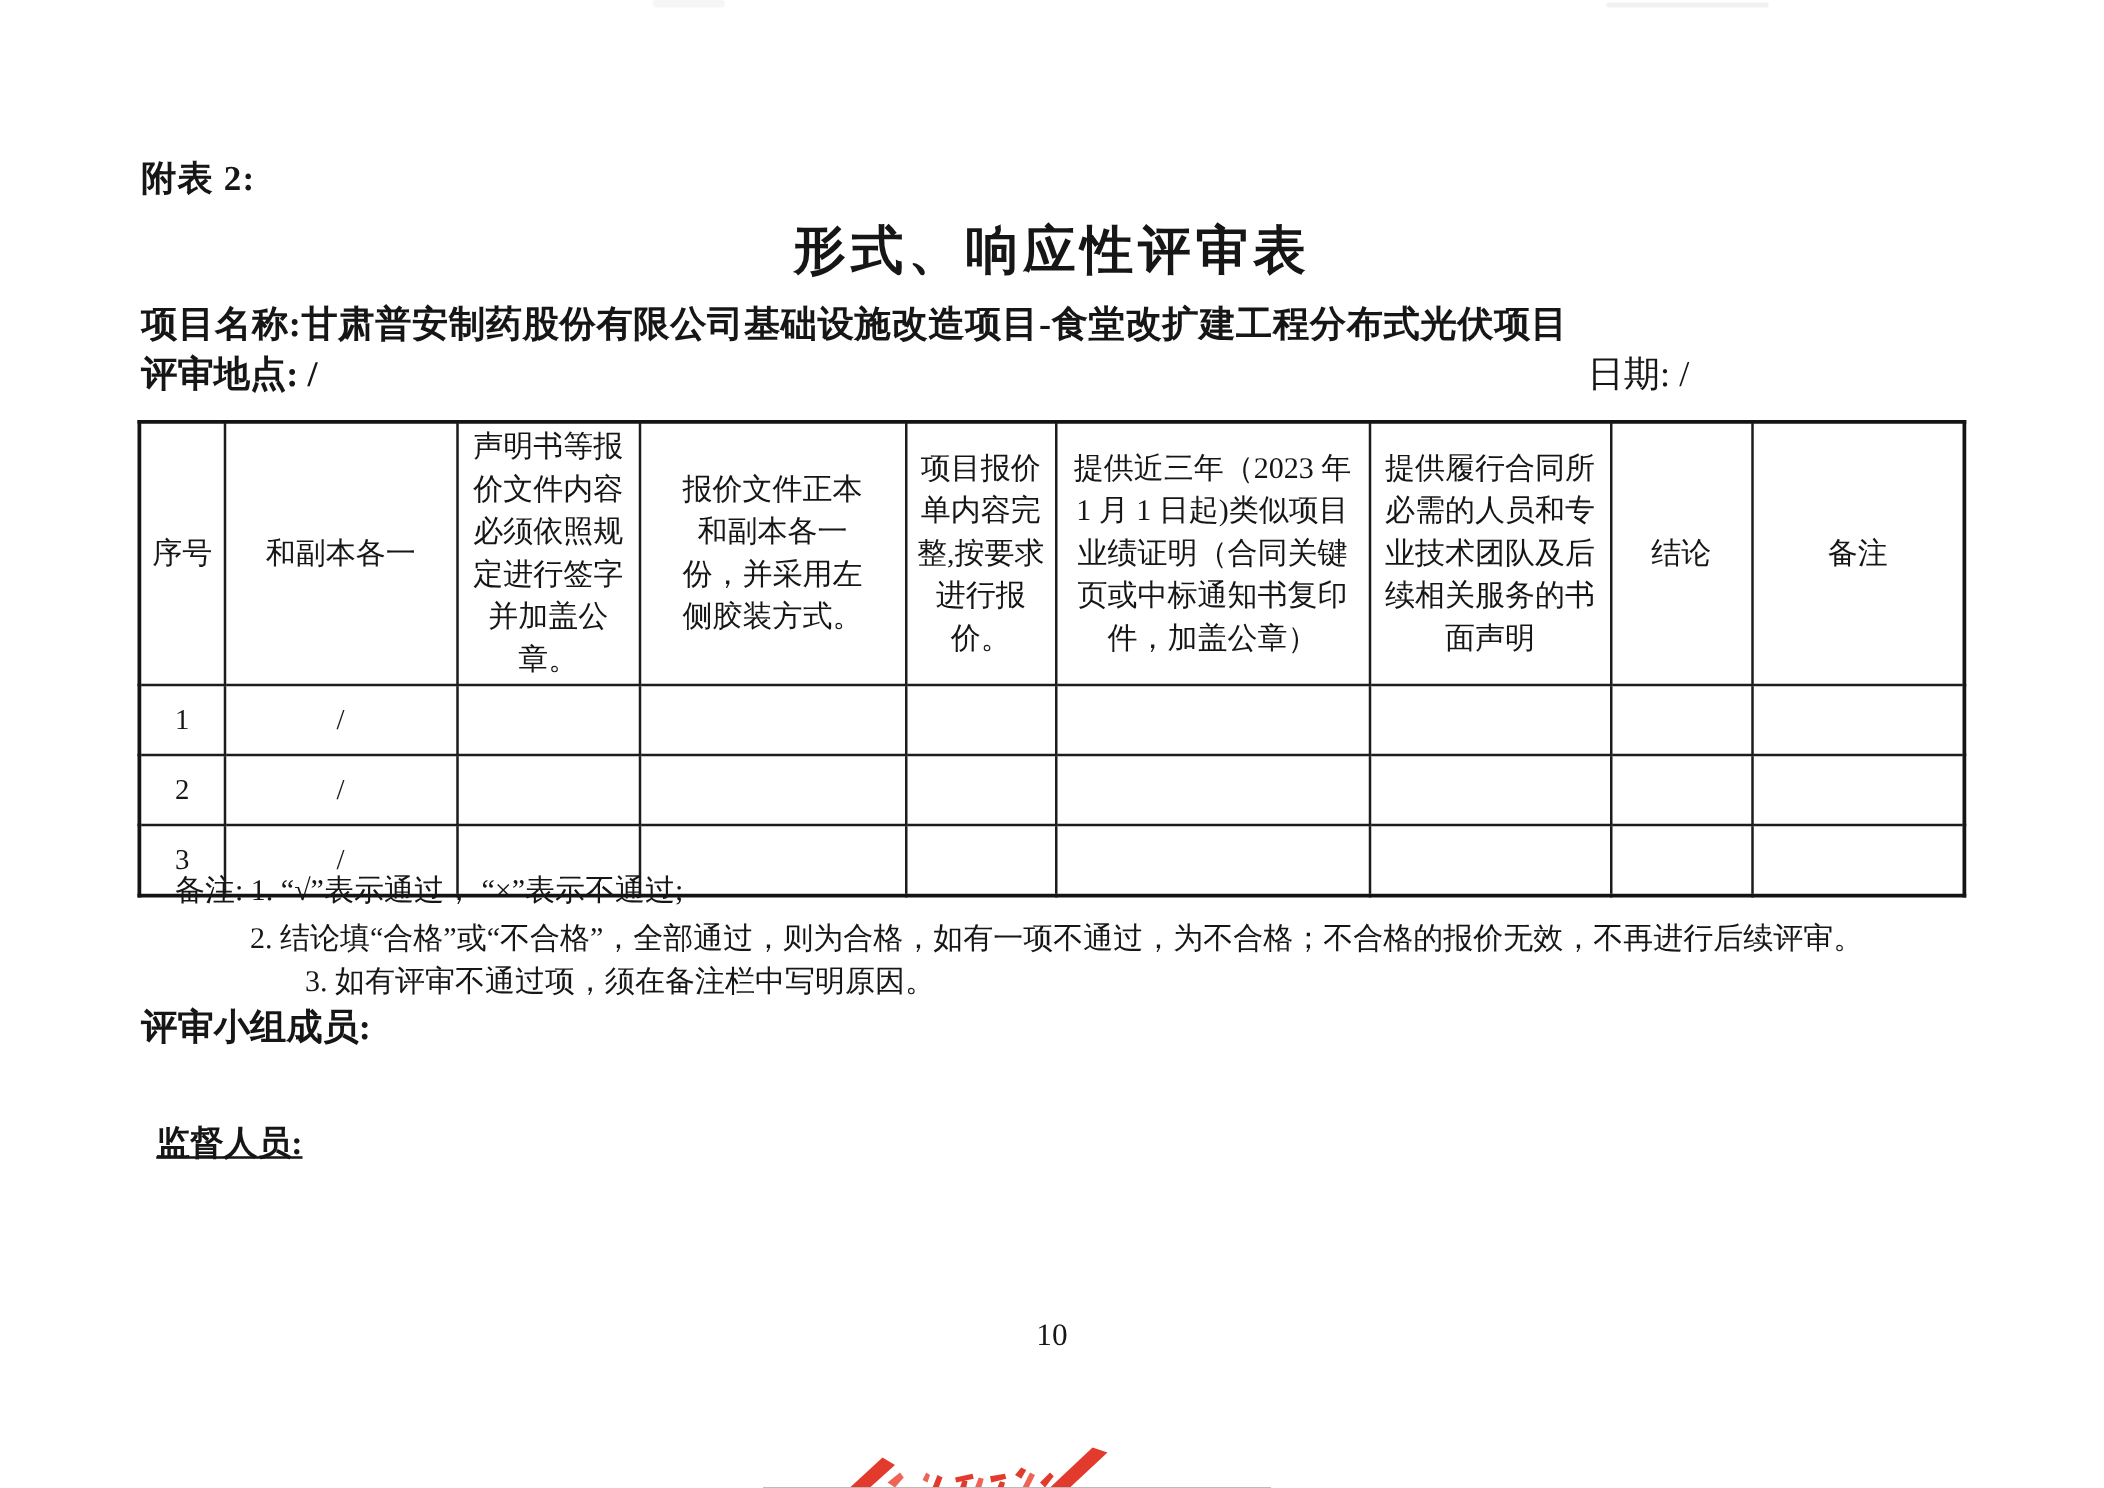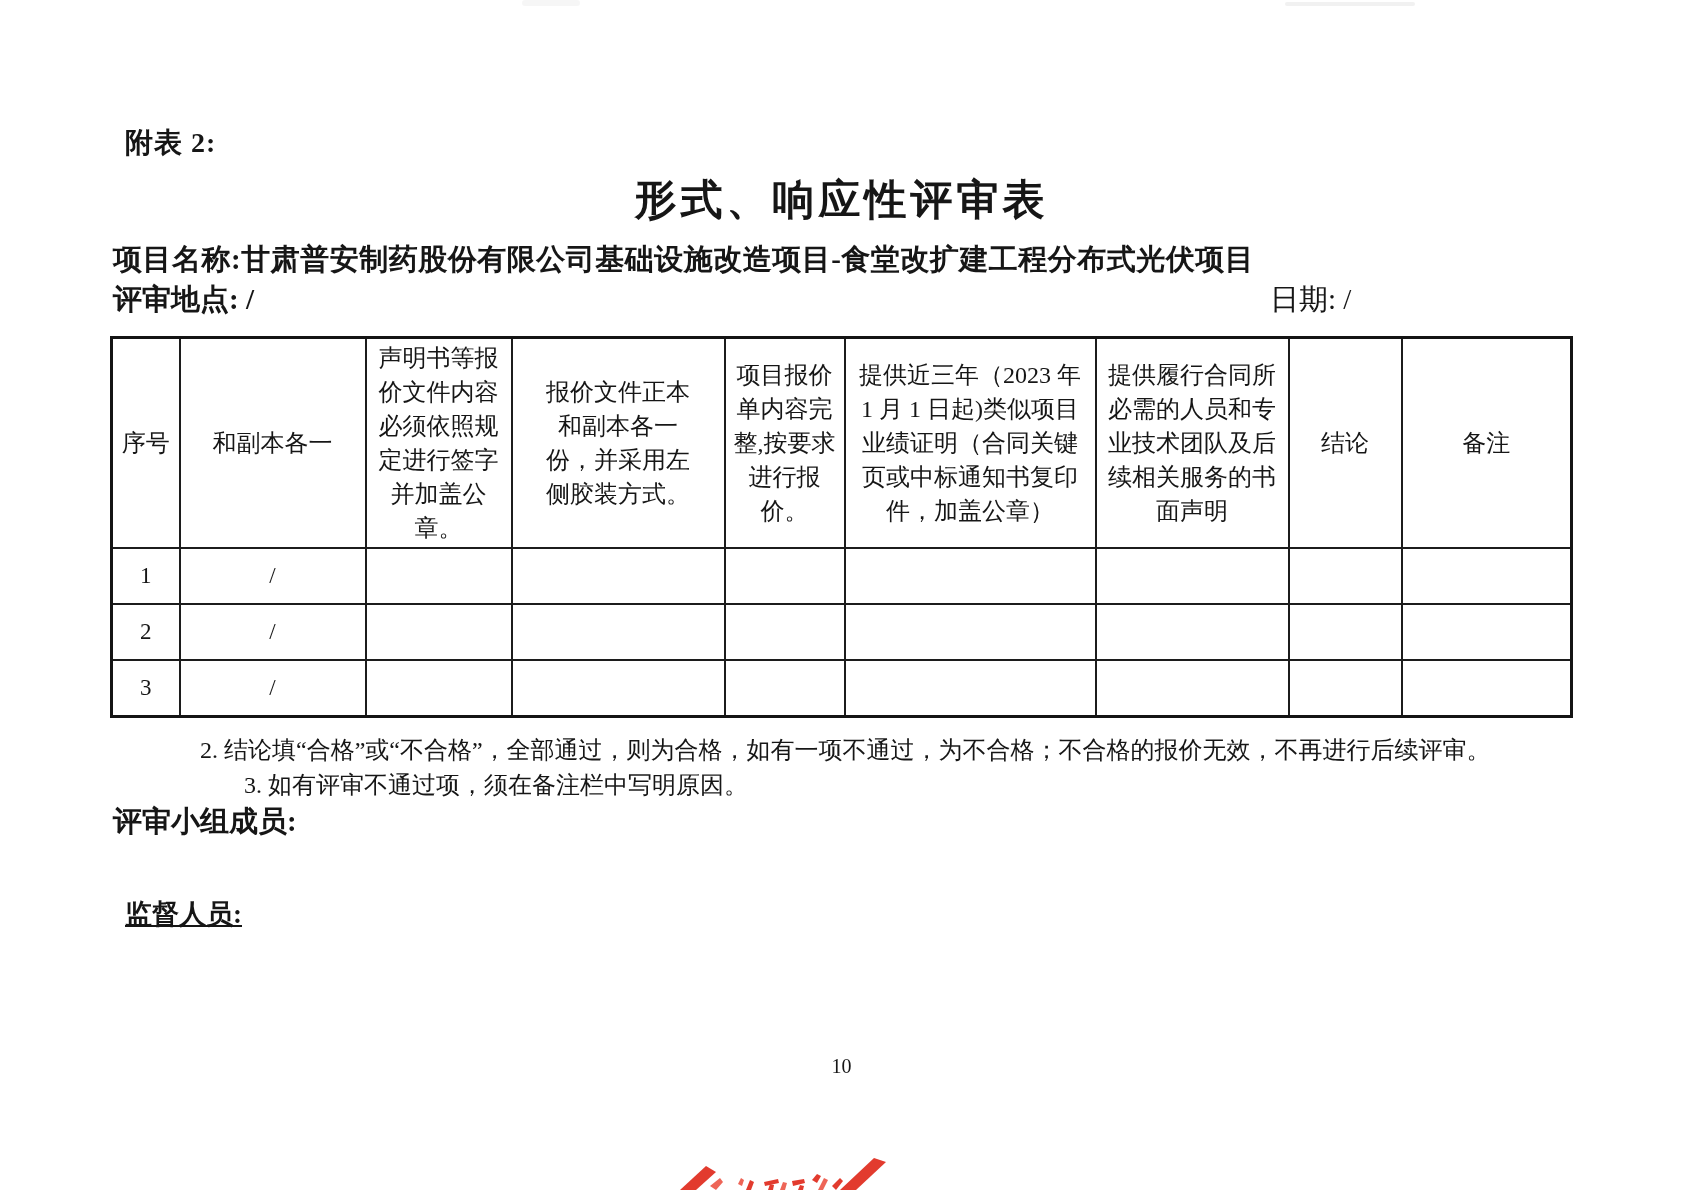--- a/index.html
+++ b/index.html
@@ -6,21 +6,21 @@
   .page{
     position:relative;
     width:1683px;height:1190px;
     margin:0 auto;
     background:#ffffff;
     overflow:hidden;
     font-family:"Liberation Serif","DejaVu Serif",serif;
     color:#161616;
   }
   .abs{position:absolute;}
-  .annex-label{left:113px;top:124px;font-size:28px;font-weight:bold;letter-spacing:1px;margin-left:12px;}
+  .annex-label{left:113px;top:124px;font-size:28px;font-weight:bold;letter-spacing:1px;}
   .doc-title{left:0;top:172px;width:100%;text-align:center;font-size:42px;font-weight:bold;letter-spacing:4px;}
   .project-line{left:113px;top:240px;font-size:29px;font-weight:bold;white-space:nowrap;letter-spacing:0.5px;}
   .location-line{left:113px;top:280px;font-size:29px;font-weight:bold;}
   .date-line{left:1270px;top:280px;font-size:29px;font-weight:normal;}
   table.review{
     position:absolute;left:110px;top:336px;width:1460px;
     border-collapse:collapse;table-layout:fixed;
     border:3px solid #141414;
   }
   table.review th,table.review td{
@@ -34,21 +34,21 @@
   table.review th{
     font-weight:normal;font-size:24px;line-height:1.42;
     white-space:pre-line;
   }
   table.review td{font-size:23px;}
   .note-line1{left:140px;top:696px;font-size:24px;white-space:nowrap;}
   .note-line2{left:200px;top:734px;font-size:24px;white-space:nowrap;}
   .note-line3{left:207px;top:769px;font-size:24px;white-space:nowrap;margin-left:37px;}
   .panel-line{left:113px;top:790px;font-size:29px;font-weight:bold;margin-top:12px;}
   .supervisor-line{left:125px;top:896px;font-size:27px;font-weight:bold;text-decoration:underline;}
-  .page-number{left:0;top:1055px;width:100%;text-align:center;font-size:20px;font-family:"Liberation Serif",serif;}
+  .page-number{left:0;top:1055px;width:100%;text-align:center;font-size:25px;font-family:"Liberation Serif",serif;}
   .smudge-a{left:1285px;top:2px;width:130px;height:4px;background:#9a9a9a;opacity:.14;border-radius:2px;}
   .smudge-b{left:522px;top:0px;width:58px;height:6px;background:#aaaaaa;opacity:.10;border-radius:3px;}
   .stamp{left:676px;top:1156px;width:220px;height:34px;}
 </style>
 </head>
 <body>
 
 <div class="page">
 
   <div class="abs smudge-b"></div>
@@ -135,20 +135,21 @@
           <td></td>
           <td></td>
           <td></td>
           <td></td>
           <td></td>
           <td></td>
         </tr>
       </tbody>
     </table>
 
+  <div class="abs note-line1">备注: 1. “√”表示通过， “×”表示不通过;</div>
   <div class="abs note-line2">2. 结论填“合格”或“不合格”，全部通过，则为合格，如有一项不通过，为不合格；不合格的报价无效，不再进行后续评审。</div>
   <div class="abs note-line3">3. 如有评审不通过项，须在备注栏中写明原因。</div>
 
   <div class="abs panel-line">评审小组成员:</div>
   <div class="abs supervisor-line">监督人员:</div>
 
   <div class="abs page-number">10</div>
 
   <svg class="abs stamp" viewBox="0 0 220 34" xmlns="http://www.w3.org/2000/svg">
     <g fill="#e23b2e">

